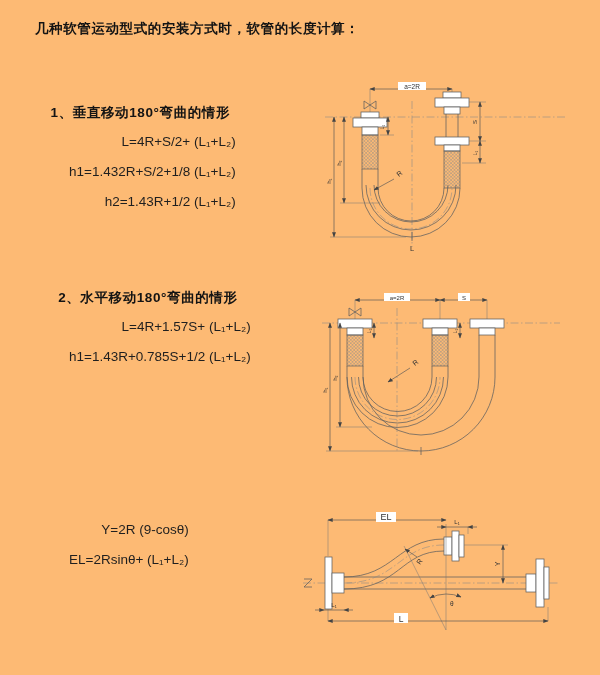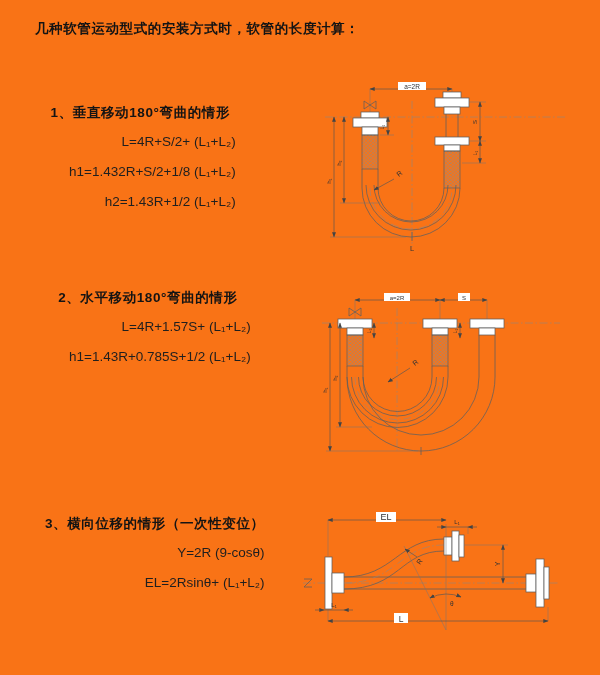--- a/index.html
+++ b/index.html
@@ -1,18 +1,18 @@
 <!DOCTYPE html>
 <html><head>
 <meta charset="utf-8">
 <style>
   html,body{margin:0;padding:0;background:#fff;}
   body{width:600px;height:675px;position:relative;overflow:hidden;
        font-family:"Liberation Sans","DejaVu Sans",sans-serif;color:#1a1a1a;}
-  .page{position:absolute;inset:0;background:#f97316;}
+  .page{position:absolute;inset:0;background:#fdba74;}
   .title{position:absolute;left:35px;top:20px;font-size:13.5px;font-weight:bold;
          letter-spacing:0.6px;color:#141414;}
   .section{position:absolute;left:45px;}
   #section-1{top:104px;}
   #section-2{top:289px;}
   #section-3{top:515px;}
   .heading{font-size:13.5px;font-weight:bold;color:#141414;margin:0 0 5px 0;letter-spacing:0.6px;text-align:center;}
   .formula{font-size:13.5px;color:#1f1f1f;line-height:30px;padding-left:24px;white-space:pre;text-align:right;}
   .diagram{position:absolute;}
   #diagram-1{left:310px;top:73px;}
@@ -40,21 +40,20 @@
     <div class="formula">h2=1.43R+1/2 (L₁+L₂)</div>
   </div>
 
   <div class="section" id="section-2">
     <div class="heading">2、水平移动180°弯曲的情形</div>
     <div class="formula">L=4R+1.57S+ (L₁+L₂)</div>
     <div class="formula">h1=1.43R+0.785S+1/2 (L₁+L₂)</div>
   </div>
 
   <div class="section" id="section-3">
-    <div class="heading">3、横向位移的情形（一次性变位）</div>
     <div class="formula">Y=2R (9-cosθ)</div>
     <div class="formula">EL=2Rsinθ+ (L₁+L₂)</div>
   </div>
 
   <svg class="diagram" id="diagram-1" width="285" height="182" viewBox="0 0 285 182">
     <defs>
       <marker id="ar" viewBox="0 0 10 10" refX="9" refY="5" markerWidth="8" markerHeight="8" orient="auto-start-reverse">
         <path d="M0,1.2 L10,5 L0,8.8 z" fill="#444"></path>
       </marker>
       <pattern id="braid" patternUnits="userSpaceOnUse" width="3.4" height="3.4">

